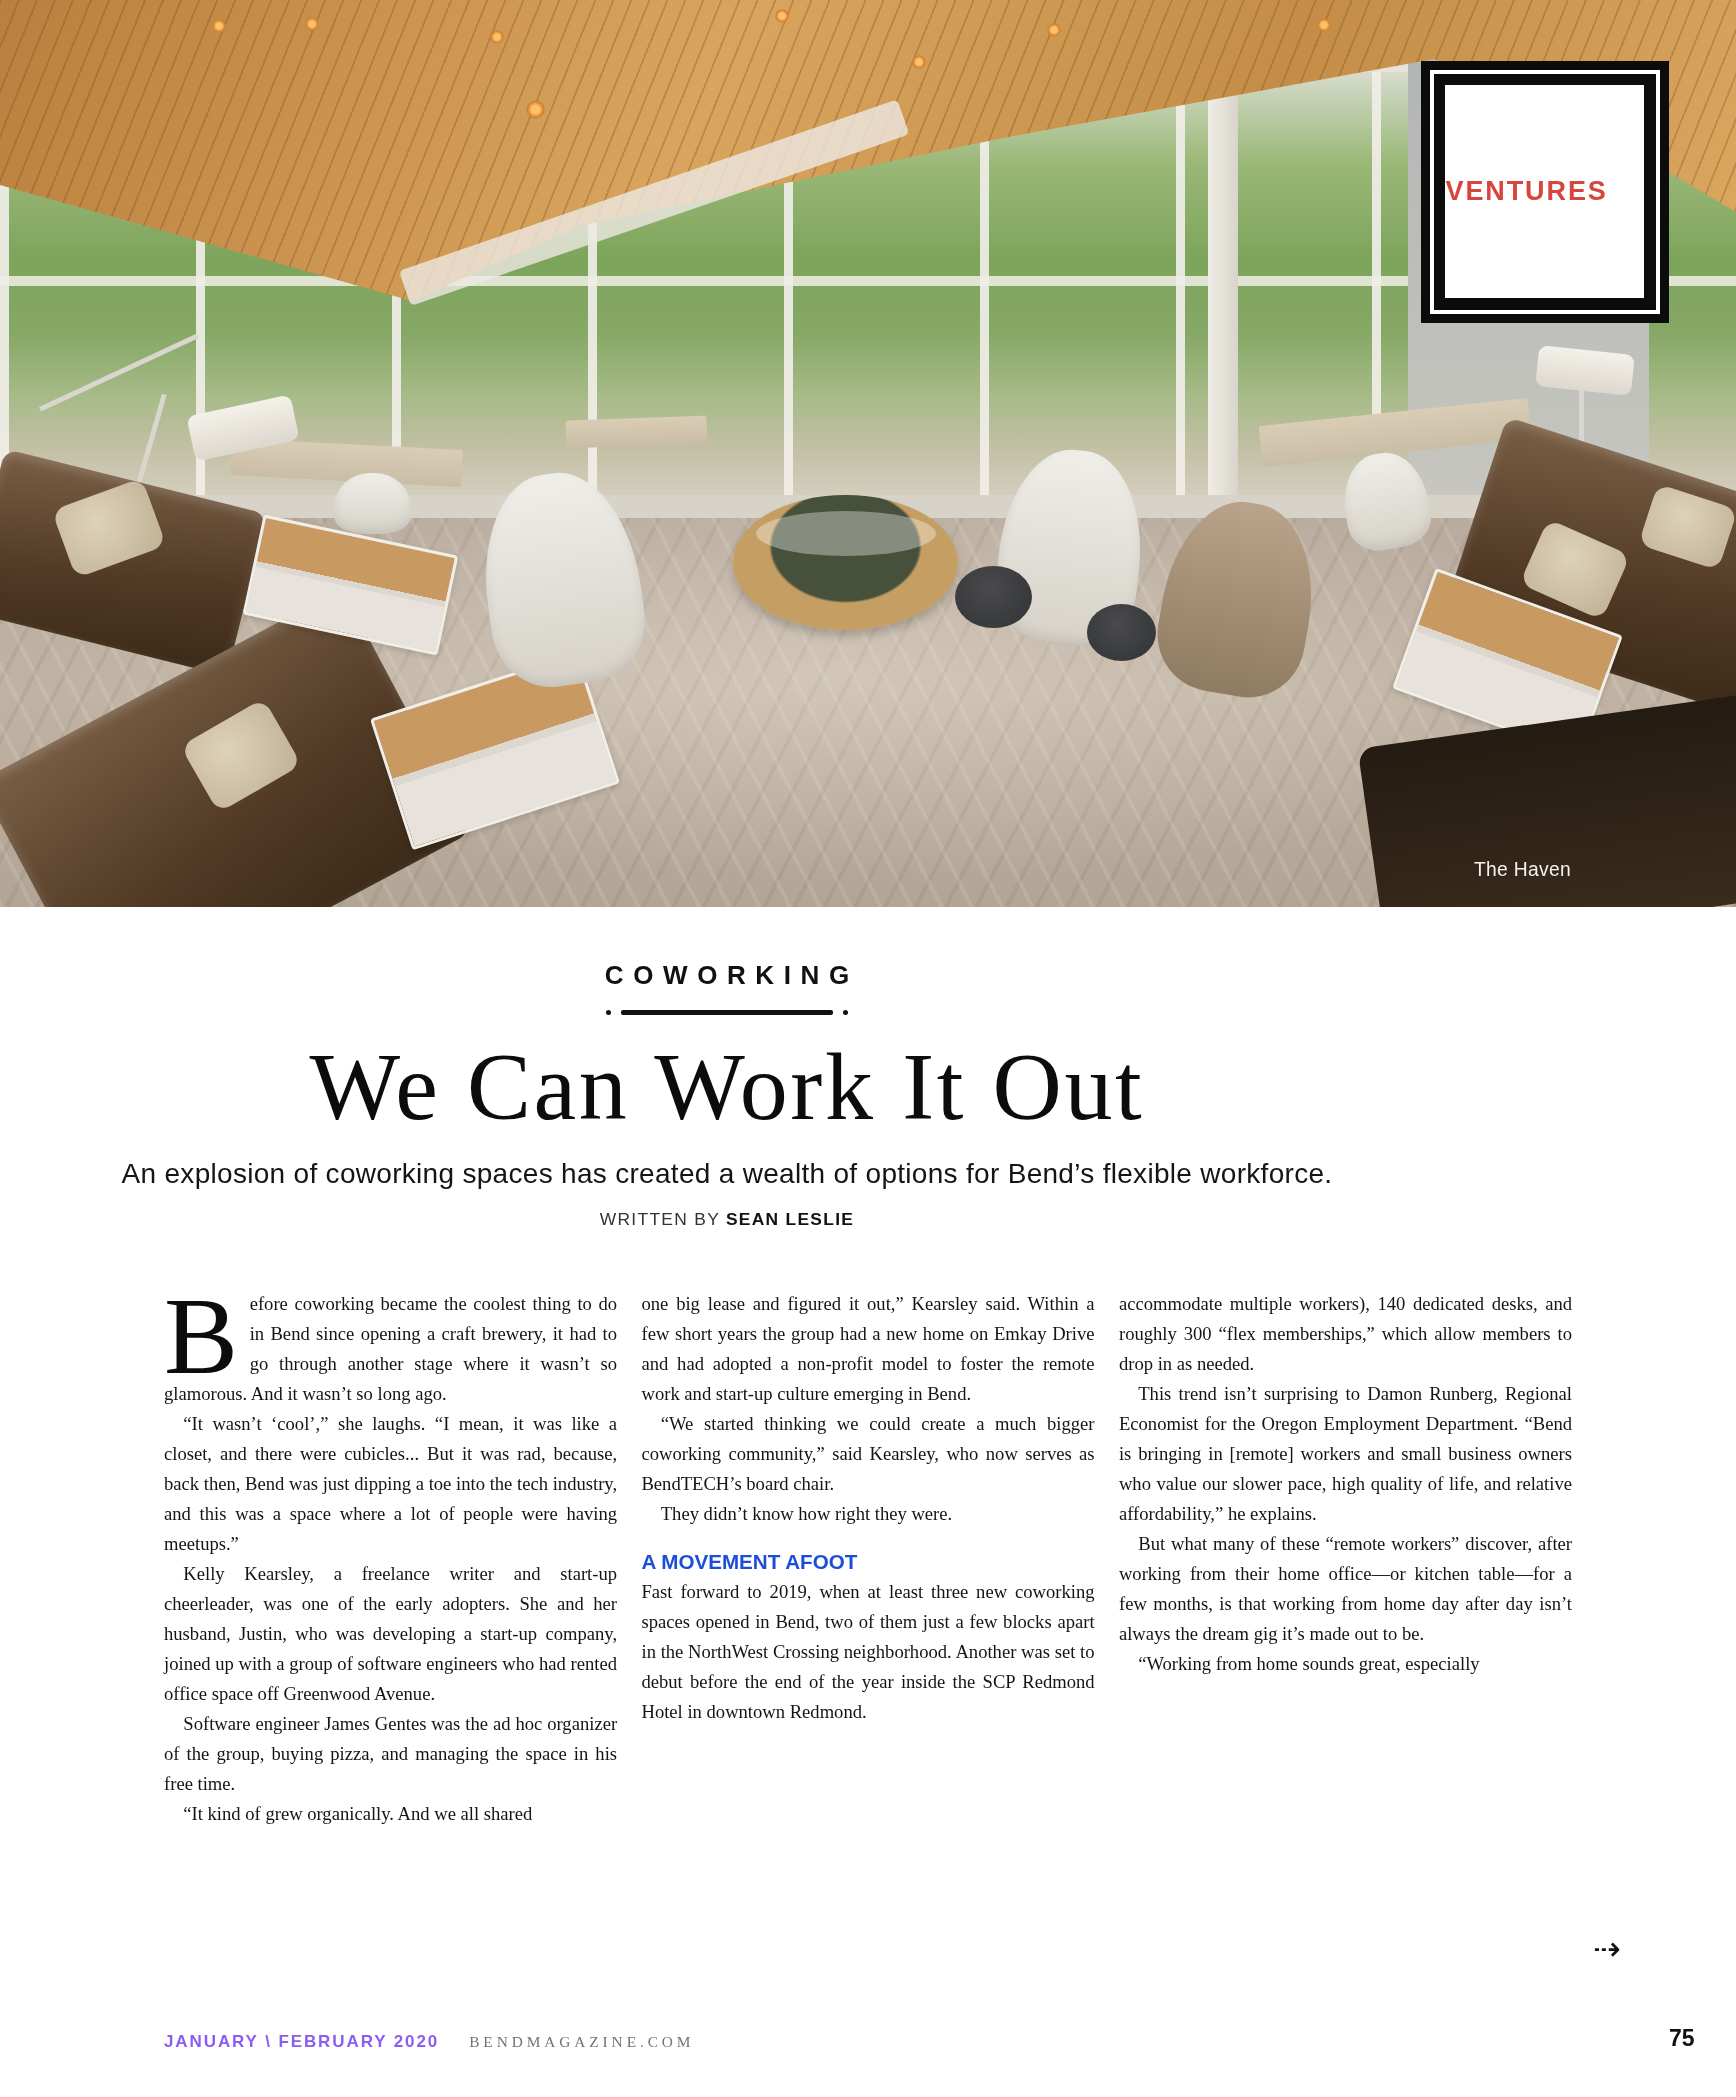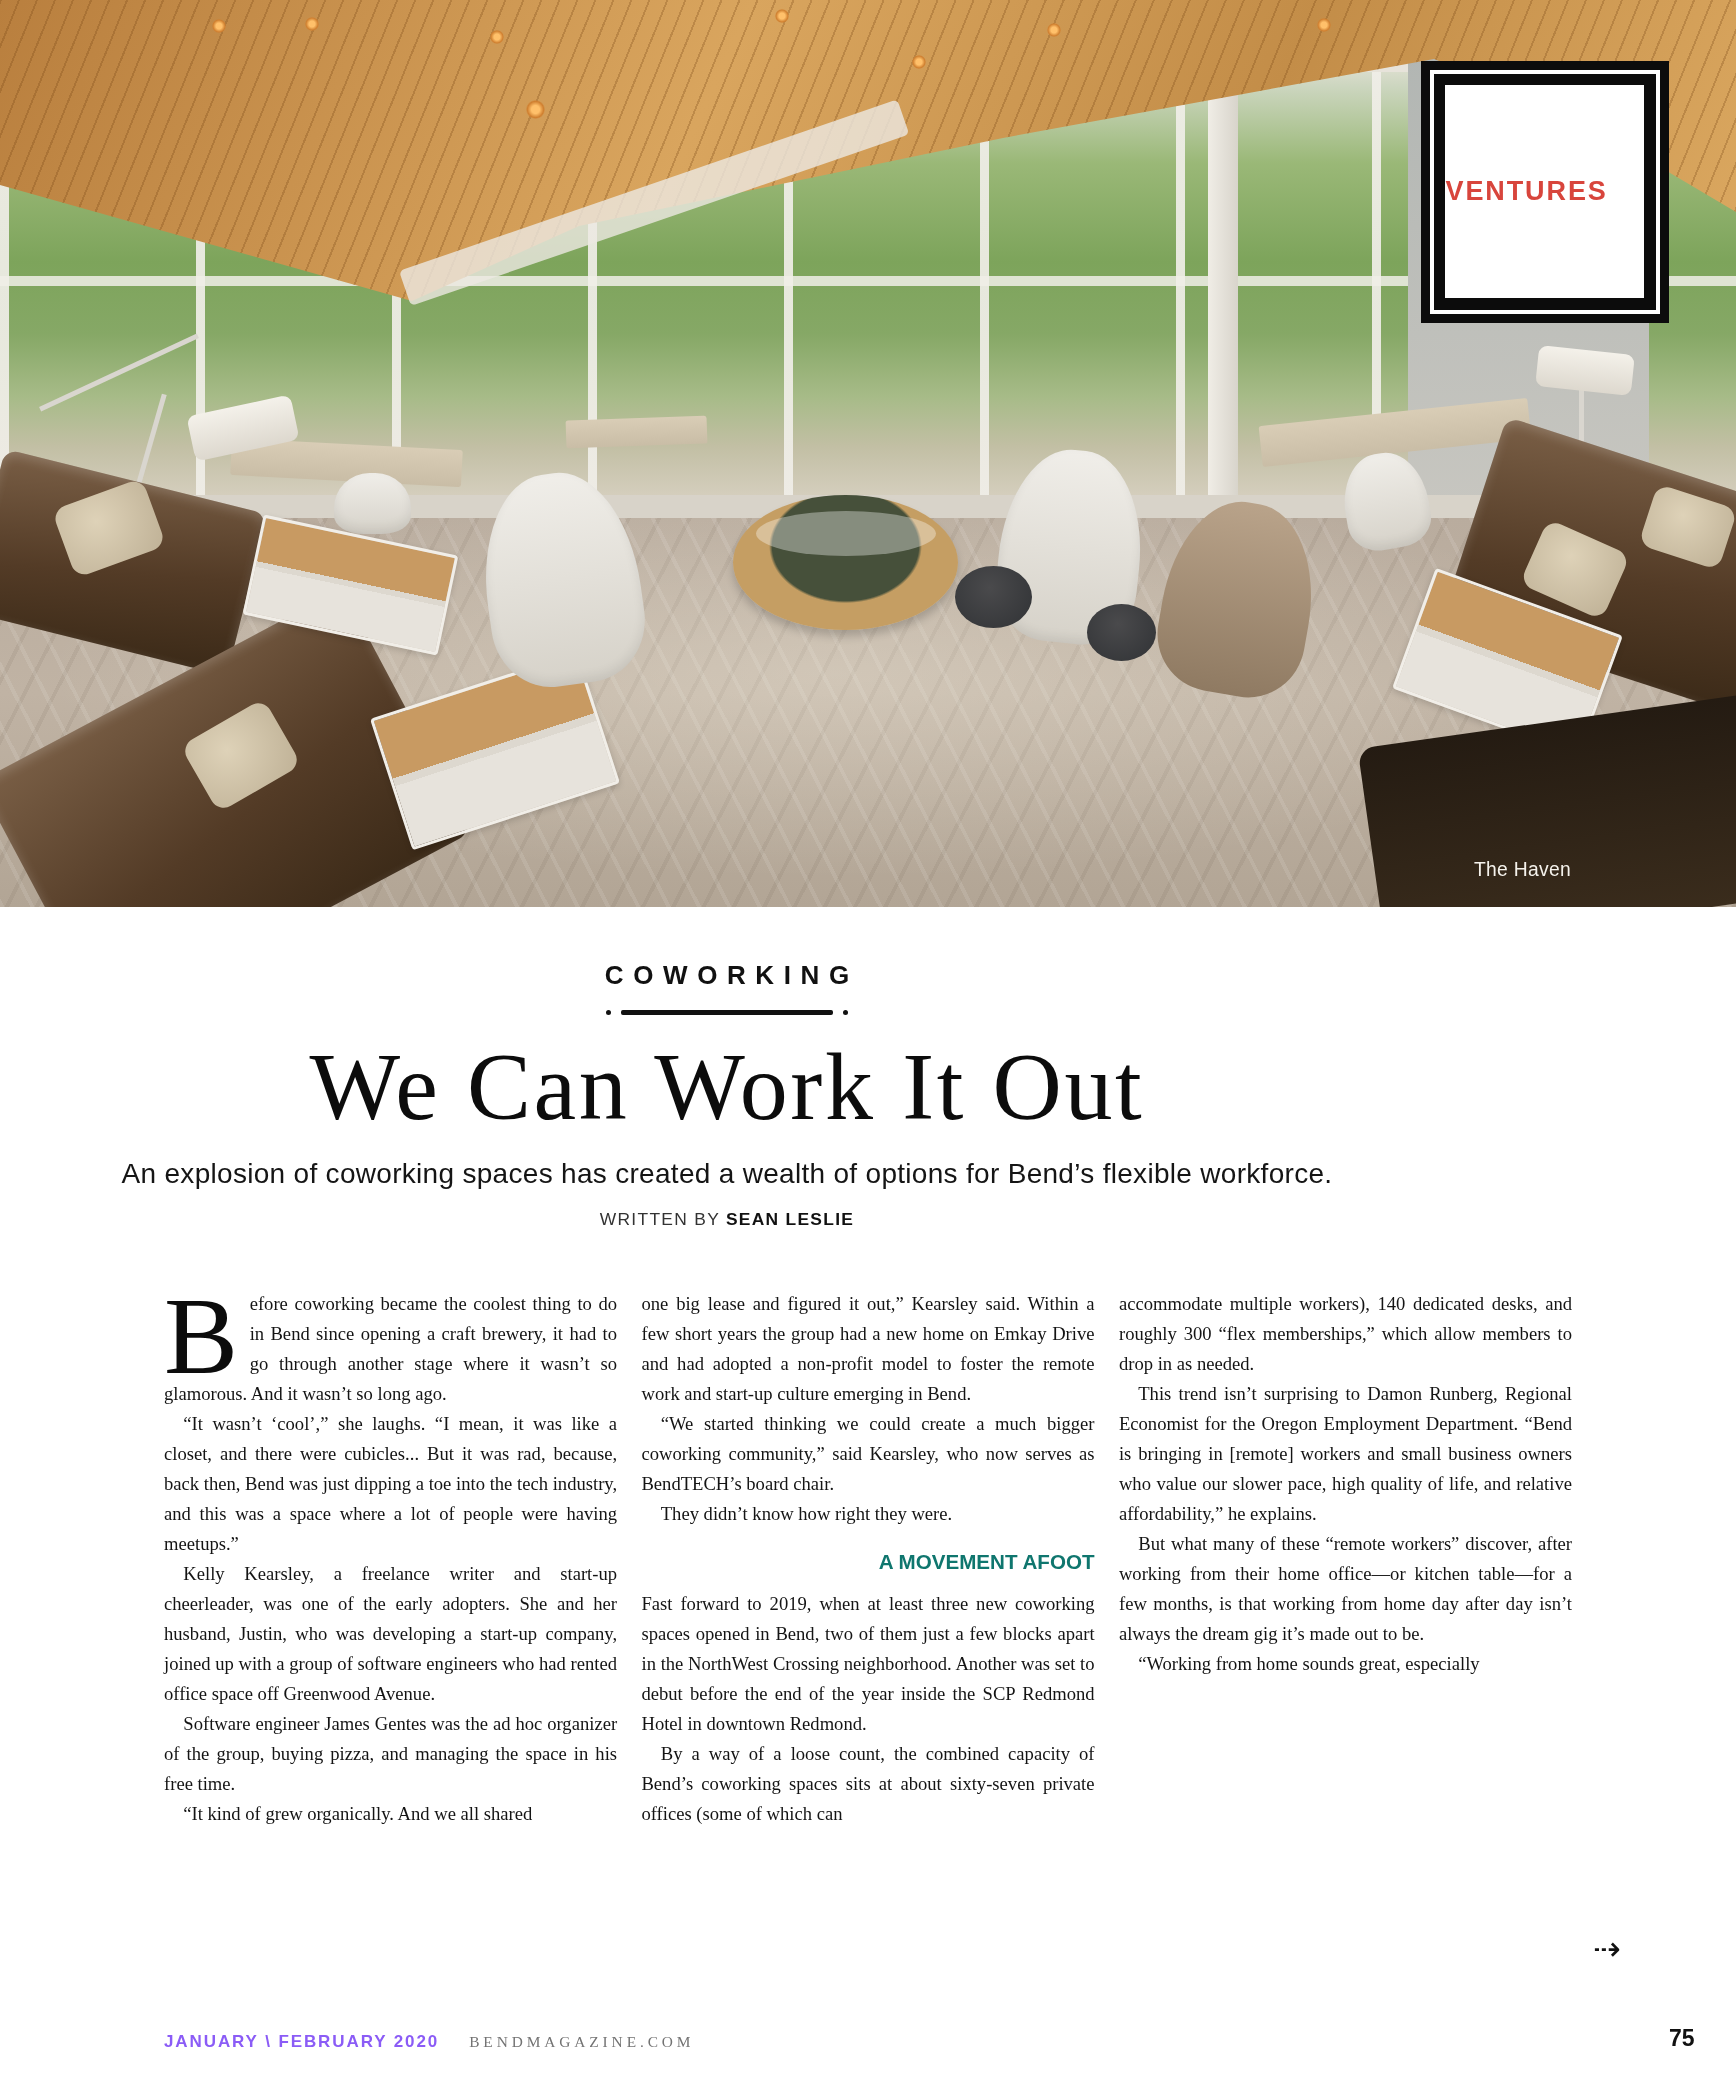--- a/index.html
+++ b/index.html
@@ -73,22 +73,22 @@
     letter-spacing:0.3px;color:#151515;}
   .byline{margin:19.3px 0 0;font-family:"Liberation Sans",sans-serif;font-size:17.4px;letter-spacing:1.3px;color:#333;}
   .byline .author{font-weight:700;color:#111;}
 
   
   .columns{position:absolute;left:164px;top:1289px;width:1408px;display:flex;gap:24.4px;}
   .col{flex:1;font-size:18.6px;line-height:30px;text-align:justify;color:#141414;}
   .para{margin:0;}
   .indent{text-indent:19.3px;}
   .dropcap{float:left;font-size:111px;line-height:84px;padding:5.1px 11.6px 0 0;color:#0c0c0c;}
-  .subhead{margin:18px 0 12px;font-family:"Liberation Sans",sans-serif;font-weight:700;font-size:20.6px;
-    letter-spacing:0;color:#0f766e;text-align:right;}
+  .subhead{margin:18px 0 0;font-family:"Liberation Sans",sans-serif;font-weight:700;font-size:20.6px;
+    letter-spacing:0;color:#1d4ed8;text-align:left;}
 
   .cont-arrow{position:absolute;left:1593px;top:1929px;font-size:33px;color:#111;
     font-family:"DejaVu Sans",sans-serif;}
 
   
   footer{position:absolute;left:164px;top:2032px;display:flex;align-items:baseline;gap:30px;}
   .issue{font-family:"Liberation Sans",sans-serif;font-weight:700;font-size:17px;letter-spacing:1.9px;color:#8b5cf6;}
   .site{font-family:"Liberation Serif",serif;font-size:15.4px;letter-spacing:3.9px;color:#737373;}
   .pageno{position:absolute;left:1669px;top:2025px;font-family:"Liberation Sans",sans-serif;
     font-weight:700;font-size:23px;color:#111;}
@@ -177,21 +177,20 @@
     <p class="para indent">Kelly Kearsley, a freelance writer and start-up cheerleader, was one of the early adopters. She and her husband, Justin, who was developing a start-up company, joined up with a group of software engineers who had rented office space off Greenwood Avenue.</p>
     <p class="para indent">Software engineer James Gentes was the ad hoc organizer of the group, buying pizza, and managing the space in his free time.</p>
     <p class="para indent">“It kind of grew organically. And we all shared</p>
   </div>
   <div class="col">
     <p class="para">one big lease and figured it out,” Kearsley said. Within a few short years the group had a new home on Emkay Drive and had adopted a non-profit model to foster the remote work and start-up culture emerging in Bend.</p>
     <p class="para indent">“We started thinking we could create a much bigger coworking community,” said Kearsley, who now serves as BendTECH’s board chair.</p>
     <p class="para indent">They didn’t know how right they were.</p>
     <h4 class="subhead">A MOVEMENT AFOOT</h4>
     <p class="para">Fast forward to 2019, when at least three new coworking spaces opened in Bend, two of them just a few blocks apart in the NorthWest Crossing neighborhood. Another was set to debut before the end of the year inside the SCP Redmond Hotel in downtown Redmond.</p>
-    <p class="para indent">By a way of a loose count, the combined capacity of Bend’s coworking spaces sits at about sixty-seven private offices (some of which can</p>
   </div>
   <div class="col">
     <p class="para">accommodate multiple workers), 140 dedicated desks, and roughly 300 “flex memberships,” which allow members to drop in as needed.</p>
     <p class="para indent">This trend isn’t surprising to Damon Runberg, Regional Economist for the Oregon Employment Department. “Bend is bringing in [remote] workers and small business owners who value our slower pace, high quality of life, and relative affordability,” he explains.</p>
     <p class="para indent">But what many of these “remote workers” discover, after working from their home office—or kitchen table—for a few months, is that working from home day after day isn’t always the dream gig it’s made out to be.</p>
     <p class="para indent">“Working from home sounds great, especially</p>
   </div>
 </main>
 
 <div class="cont-arrow">⇢</div>

